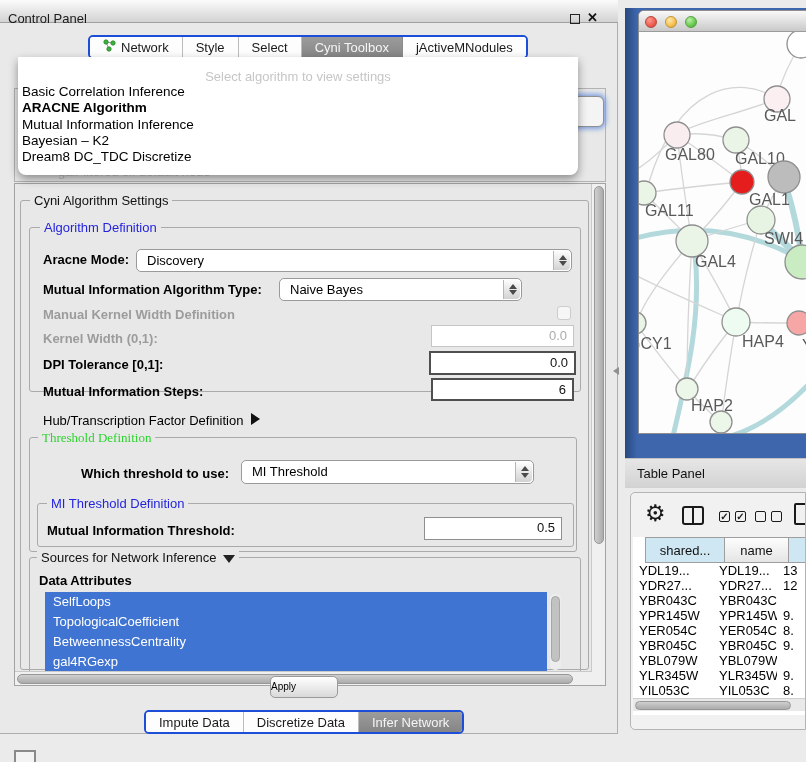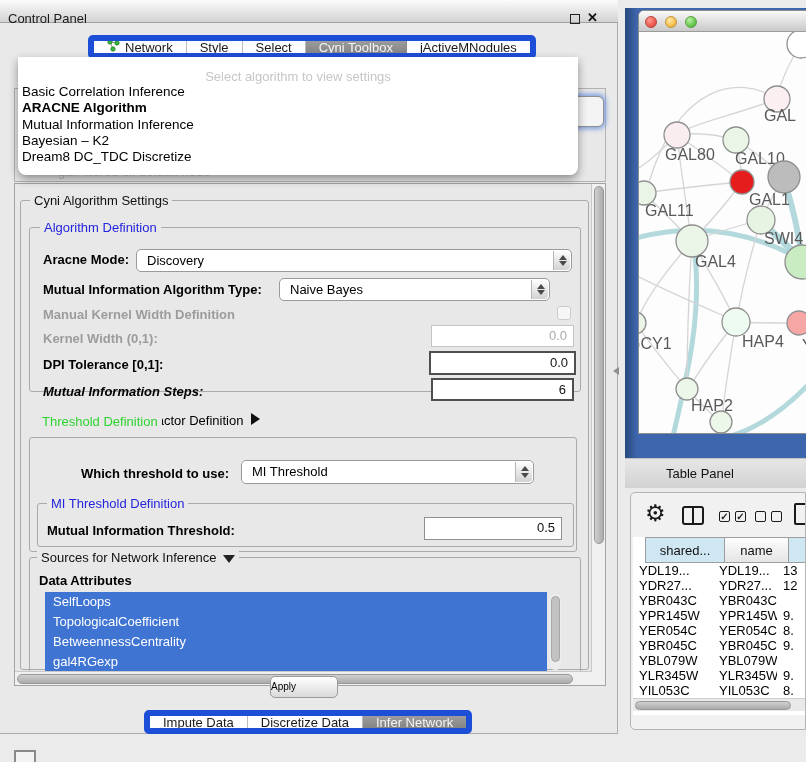--- a/index.html
+++ b/index.html
@@ -14,21 +14,21 @@
   
   #control-panel { left:0; top:8; width:618px; height:734px; background:#e9e9e9;
     border:1px solid #adadad; border-left:none; }
   #cp-titlebar { left:0; top:8; width:618px; height:23px;
     background:linear-gradient(#fbfbfb,#d3d3d3); border-bottom:1px solid #a0a0a0; }
   #cp-title { left:8px; top:11px; font-size:13px; color:#1a1a1a; }
   .float-box { left:570px; top:14px; width:10px; height:10px; border:1.5px solid #222; background:transparent; }
   .close-x { left:587px; top:10px; font-weight:bold; font-size:13px; color:#111; }
 
   
-  .seg-bar { display:flex; height:24px; background:#fff; border:6px solid #1d4ed8;
+  .seg-bar { display:flex; height:24px; background:#fff; border:2px solid #1d4ed8;
     border-radius:5px; overflow:hidden; }
   .seg { display:flex; align-items:center; justify-content:center; padding:0 13px;
     font-size:13px; color:#1a1a1a; border-right:1px solid #bcbcbc; background:#fdfdfd; white-space:nowrap; }
   .seg:last-child { border-right:none; }
   .seg.active { background:linear-gradient(#9c9c9c,#858585); color:#f5f5f5; border-right-color:#8a8a8a; }
   #top-tabs { left:88px; top:35px; }
   #bottom-tabs { left:144px; top:710px; }
   .net-ico { margin-right:5px; }
 
   
@@ -105,21 +105,21 @@
     background:linear-gradient(#f9f9f9,#c9c9c9); border-bottom:1px solid #9b9b9b; }
   .tl { position:absolute; top:4.5px; width:12px; height:12px; border-radius:50%; }
   .tl-red { left:6px; background:radial-gradient(circle at 35% 30%,#ff9a90,#ed5b50 60%,#c8443a); border:1px solid #b5443c; }
   .tl-yellow { left:26px; background:radial-gradient(circle at 35% 30%,#ffe9a8,#f6bf50 60%,#d29a2e); border:1px solid #c09336; }
   .tl-green { left:46px; background:radial-gradient(circle at 35% 30%,#bdf0a8,#67c94e 60%,#47a332); border:1px solid #57a243; }
   #net-canvas { position:absolute; left:0; top:21px; width:170px; height:402px; background:#fdfdfd; }
 
   
   #table-panel-bar { left:625px; top:458px; width:181px; height:30px;
     background:linear-gradient(#e6e6e6,#d2d2d2); border-top:1px solid #c2c2c2; }
-  #table-panel-title { left:637px; top:466px; font-size:13px; color:#111;margin-left:29px; }
+  #table-panel-title { left:637px; top:466px; font-size:13px; color:#111; }
   #table-panel { left:630px; top:492px; width:176px; height:238px; background:#f1f1f1;
     border:1px solid #b4b4b4; border-radius:5px 0 0 5px; overflow:hidden; }
   #tp-gear { position:absolute; left:14px; top:7px; font-size:23px; color:#1a1a1a; }
   #tp-cols { position:absolute; left:51px; top:13px; width:22px; height:19px; border:2px solid #1a1a1a; border-radius:3px; }
   #tp-cols::after { content:""; position:absolute; left:8px; top:0; width:2px; height:15px; background:#1a1a1a; }
   .cb-pair { position:absolute; top:18px; display:flex; gap:5px; }
   .cb { width:11px; height:11px; border:1.5px solid #1a1a1a; border-radius:2px;
     font-size:10px; line-height:9px; text-align:center; font-weight:bold; color:#1a1a1a; }
   #tp-doc { position:absolute; left:163px; top:10px; width:16px; height:22px; border:2px solid #1a1a1a; border-radius:2px; background:#f1f1f1; }
   #tp-table { position:absolute; left:2px; top:44px; width:174px; height:178px; background:#ffffff; overflow:hidden; }
@@ -203,46 +203,46 @@
       <div class="lbl" style="left:27px;top:67px;">Aracne Mode:</div>
       <div class="combo" style="left:120px;top:64px;width:436px;height:23px;">
         <span>Discovery</span>
         <span class="stepper">
             <span class="tri-up"></span>
             <span class="tri-dn"></span>
           </span>
       </div>
 
       <div class="lbl" style="left:27px;top:97px;">Mutual Information Algorithm Type:</div>
-      <div class="combo" style="left:263px;top:93px;width:271px;height:23px;">
+      <div class="combo" style="left:263px;top:93px;width:243px;height:23px;">
         <span>Naive Bayes</span>
         <span class="stepper">
             <span class="tri-up"></span>
             <span class="tri-dn"></span>
           </span>
       </div>
 
       <div class="lbl-dis" style="left:27px;top:122px;">Manual Kernel Width Definition</div>
       <div class="chk" style="left:541px;top:121px;"></div>
 
       <div class="lbl-dis" style="left:27px;top:146px;">Kernel Width (0,1):</div>
       <div class="field f-dis" style="left:415px;top:140px;width:143px;height:22px;">0.0</div>
 
       <div class="lbl" style="left:27px;top:172px;text-align:right;">DPI Tolerance [0,1]:</div>
       <div class="field f-strong" style="left:413px;top:166px;width:147px;height:24px;">0.0</div>
 
-      <div class="lbl" style="left:27px;top:199px;font-style:italic;">Mutual Information Steps:</div>
+      <div class="lbl" style="left:27px;top:199px;">Mutual Information Steps:</div>
       <div class="field f-strong" style="left:415px;top:193px;width:143px;height:23px;">6</div>
 
       <div class="lbl" style="left:27px;top:228px;font-weight:normal;">
         <span>Hub/Transcription Factor Definition</span><span class="arrow-right"></span>
       </div>
 
       <div class="group" style="left:13px;top:252px;width:548px;height:115px;"></div>
-      <div class="group-title t-green" style="left:22px;top:229px;">Threshold Definition</div>
+      <div class="group-title t-green" style="left:22px;top:245px;font-family:Liberation Serif, serif;">Threshold Definition</div>
 
       <div class="lbl" style="left:65px;top:281px;">Which threshold to use:</div>
       <div class="combo" style="left:225px;top:275px;width:293px;height:24px;">
         <span>MI Threshold</span>
         <span class="stepper">
             <span class="tri-up"></span>
             <span class="tri-dn"></span>
           </span>
       </div>
 

